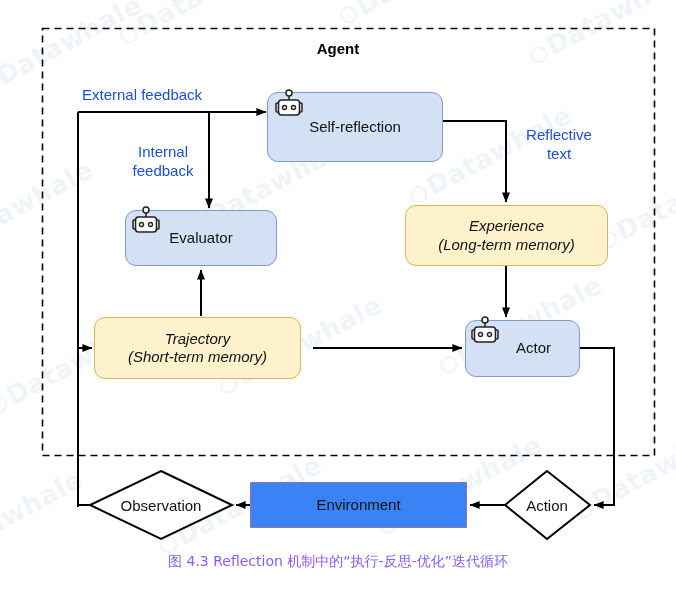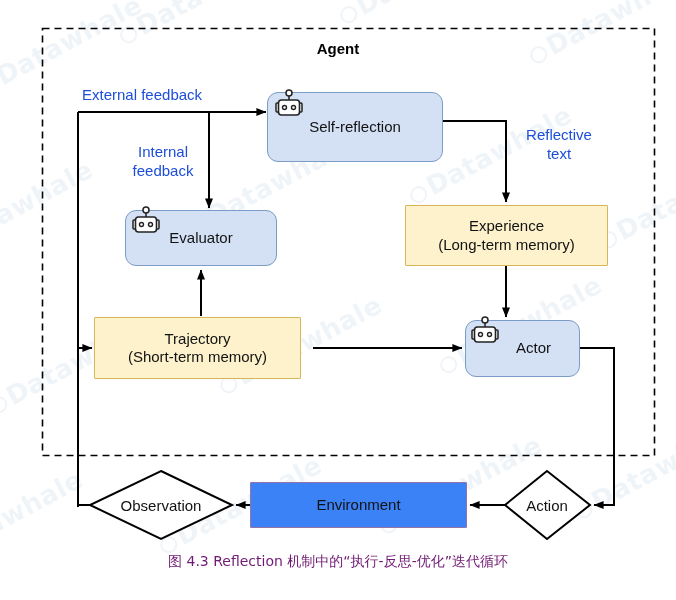--- a/index.html
+++ b/index.html
@@ -33,21 +33,21 @@
   
   #lines{position:absolute;left:0;top:0;z-index:2;}
 
   
   .node{position:absolute;z-index:3;box-sizing:border-box;display:flex;align-items:center;justify-content:center;}
   .node .label{
     font-size:15px;color:#121212;text-align:center;line-height:1.22;white-space:pre-line;
   }
 
   .blue{background:#d4e1f5;border:1.4px solid #7a9cc6;border-radius:11px;}
-  .yellow{background:#fdf2cc;border:1.4px solid #d6b656;border-radius:1px;}
+  .yellow{background:#fdf2cc;border:1.4px solid #d6b656;border-radius:11px;font-style:italic;}
   .purple{background:#3b82f6;border:1.4px solid #9673a6;border-radius:1px;}
 
   
   .robot{position:absolute;z-index:4;}
 
   
   .txt{position:absolute;z-index:3;font-size:15px;color:#1d4ed8;line-height:1.25;white-space:pre-line;}
   .txt.center{text-align:center;}
 
   #agent-title{
@@ -55,21 +55,21 @@
     left:0;width:676px;text-align:center;top:40px;
   }
   .diamond-label{
     position:absolute;z-index:4;font-size:15px;color:#121212;text-align:center;
     white-space:nowrap;
   }
 
   
   #caption{
     position:absolute;z-index:3;left:0;width:676px;text-align:center;top:553px;
-    font-size:14px;color:#701a75;
+    font-size:14px;color:#8b5cf6;
     font-family:"DejaVu Sans",sans-serif;
   }
   #csdn{
     position:absolute;z-index:3;left:0;width:676px;text-align:right;top:574px;
     padding-right:14px;box-sizing:border-box;
     font-size:12px;color:#b9b9b9;
     font-family:"DejaVu Sans",sans-serif;
     letter-spacing:0.5px;
   }
 </style>

